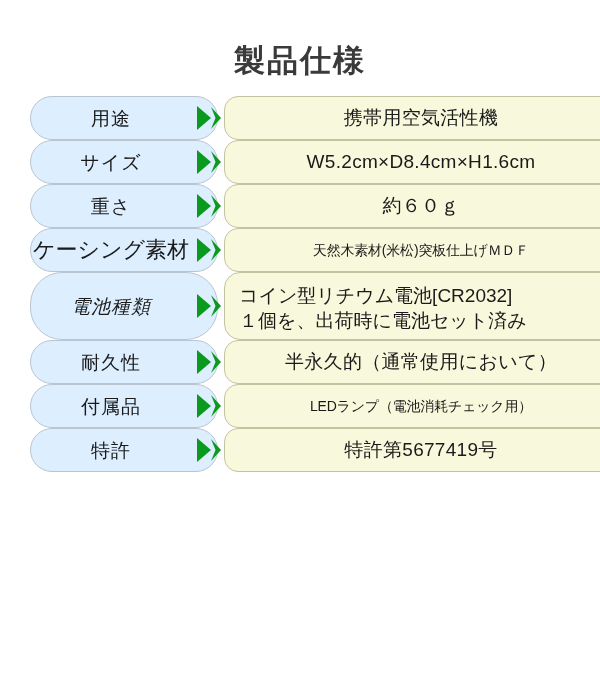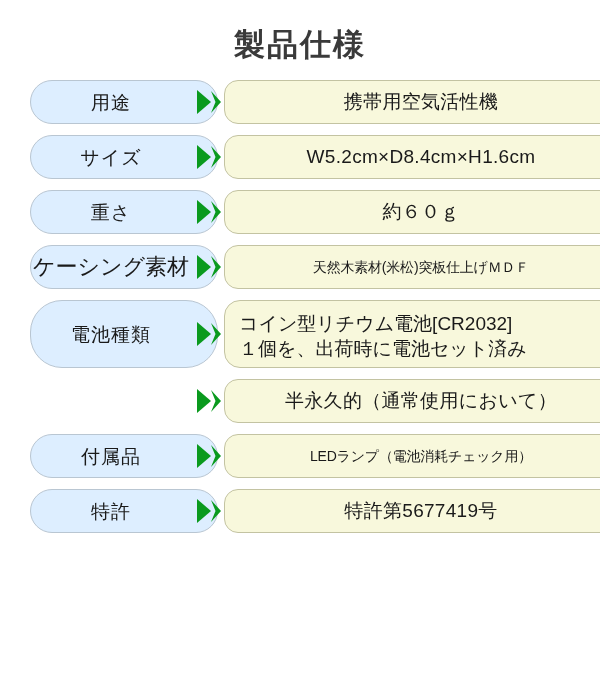--- a/index.html
+++ b/index.html
@@ -23,35 +23,34 @@
     height: 694px;
     box-sizing: border-box;
   }
 
   .page-title {
     text-align: center;
     font-size: 31px;
     font-weight: bold;
     color: #3a3a3a;
     letter-spacing: 2px;
-    margin: 0;
+    margin: 16px;
     padding-top: 26px;
     padding-bottom: 0;
     line-height: 1.2;
   }
 
   .spec-table {
     margin-top: 17px;
     padding: 0 0 0 0;
   }
 
   .spec-row {
     position: relative;
     height: 44px;
-    margin-bottom: 11px;
   }
   .spec-row.tall {
     height: 68px;
   }
 
   
   .label-pill {
     position: absolute;
     left: 30px;
     top: 0;
@@ -61,20 +60,21 @@
     background: #ddeeff;
     border: 1px solid #b9c6d2;
     border-radius: 22px;
     display: flex;
     align-items: center;
     justify-content: center;
     padding-right: 26px;
   }
   .spec-row.tall .label-pill {
     border-radius: 32px;
+    font-style: italic;
   }
 
   .label-text {
     font-size: 19px;
     color: #1a1a1a;
     letter-spacing: 1px;
     white-space: nowrap;
     line-height: 1;
   }
   .label-text.tight {
@@ -206,20 +206,23 @@
         <path d="M15 2 L25 13 L15 24 L19.5 13 Z" fill="#0a9a1e"></path>
       </svg>
       <div class="value-pill">
         <span class="value-text">コイン型リチウム電池[CR2032]
 １個を、出荷時に電池セット済み</span>
       </div>
     </div>
 
 
     <div class="spec-row">
+      <div class="label-pill">
+        <span class="label-text">耐久性</span>
+      </div>
       <svg class="chevron" viewBox="0 0 30 26" aria-hidden="true">
         <path d="M1 1 L15 13 L1 25 Z" fill="#0a9a1e"></path>
         <path d="M15 2 L25 13 L15 24 L19.5 13 Z" fill="#0a9a1e"></path>
       </svg>
       <div class="value-pill">
         <span class="value-text">半永久的（通常使用において）</span>
       </div>
     </div>
 
     <div class="spec-row">

